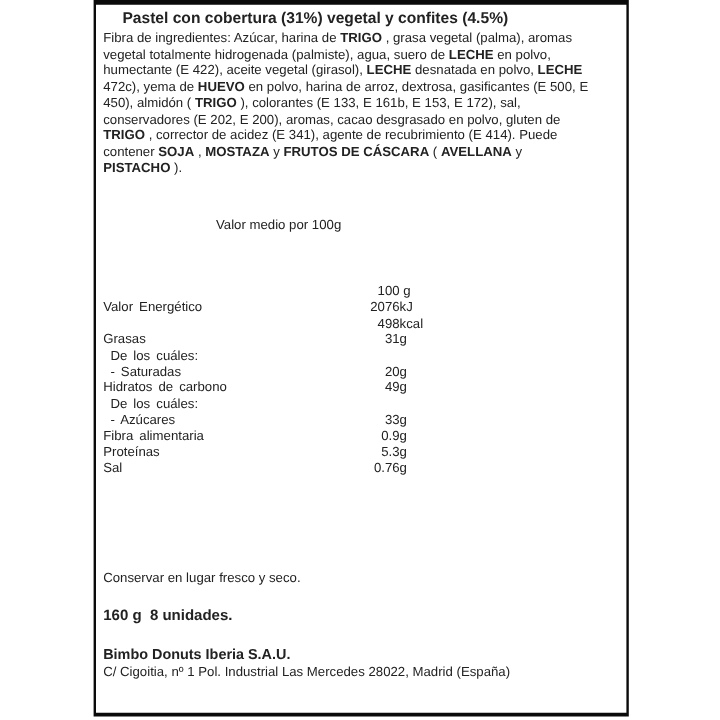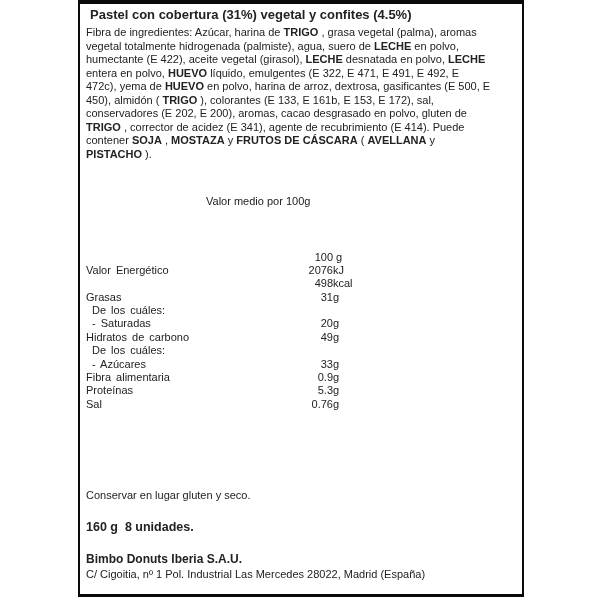--- a/index.html
+++ b/index.html
@@ -21,33 +21,33 @@
     border: solid #0a0a0a;
     border-width: 4px 2px 3px 2px;
     padding: 3px 2px 0 6px;
     overflow: hidden;
     background: #ffffff;
   }
   .title {
     font-size: 13px;
     font-weight: bold;
     line-height: 16px;
-    margin: 0 0 3px 4px;
+    margin: 0 0 3px 16px;
     white-space: pre;
   }
   .ing-line {
     font-size: 11px;
     line-height: 13.5px;
     white-space: pre;
   }
   .ing-line b { font-weight: bold; }
   .valor-medio {
     font-size: 11px;
     line-height: 13.5px;
-    margin: 34px 0 0 120px;
+    margin: 34px 0 0 94px;
   }
   .ntable {
     margin-top: 42px;
     font-size: 11px;
   }
   .nrow {
     position: relative;
     height: 13.4px;
     line-height: 13.4px;
   }
@@ -93,21 +93,20 @@
 </head>
 <body>
 
 <div class="label-box">
   <div class="title">Pastel con cobertura (31%) vegetal y confites (4.5%)</div>
 
   <div id="ingredients">
       <div class="ing-line"><span>Fibra de ingredientes: Azúcar, harina de </span><b>TRIGO</b><span> , grasa vegetal (palma), aromas</span></div>
       <div class="ing-line"><span>vegetal totalmente hidrogenada (palmiste), agua, suero de </span><b>LECHE</b><span> en polvo,</span></div>
       <div class="ing-line"><span>humectante (E 422), aceite vegetal (girasol), </span><b>LECHE</b><span> desnatada en polvo, </span><b>LECHE</b></div>
-      <div class="ing-line"><span>entera en polvo, </span><b>HUEVO</b><span> líquido, emulgentes (E 322, E 471, E 491, E 492, E</span></div>
       <div class="ing-line"><span>472c), yema de </span><b>HUEVO</b><span> en polvo, harina de arroz, dextrosa, gasificantes (E 500, E</span></div>
       <div class="ing-line"><span>450), almidón ( </span><b>TRIGO</b><span> ), colorantes (E 133, E 161b, E 153, E 172), sal,</span></div>
       <div class="ing-line"><span>conservadores (E 202, E 200), aromas, cacao desgrasado en polvo, gluten de</span></div>
       <div class="ing-line"><b>TRIGO</b><span> , corrector de acidez (E 341), agente de recubrimiento (E 414). Puede</span></div>
       <div class="ing-line"><span>contener </span><b>SOJA</b><span> , </span><b>MOSTAZA</b><span> y </span><b>FRUTOS DE CÁSCARA</b><span> ( </span><b>AVELLANA</b><span> y</span></div>
       <div class="ing-line"><b>PISTACHO</b><span> ).</span></div>
     </div>
 
   <div class="valor-medio">Valor medio por 100g</div>
 
@@ -119,19 +118,19 @@
       <div class="nrow sub"><span class="nlabel">De los cuáles:</span></div>
       <div class="nrow sub"><span class="nlabel">- Saturadas</span><span class="nnum">20</span><span class="nunit">g</span></div>
       <div class="nrow"><span class="nlabel">Hidratos de carbono</span><span class="nnum">49</span><span class="nunit">g</span></div>
       <div class="nrow sub"><span class="nlabel">De los cuáles:</span></div>
       <div class="nrow sub"><span class="nlabel">- Azúcares</span><span class="nnum">33</span><span class="nunit">g</span></div>
       <div class="nrow"><span class="nlabel">Fibra alimentaria</span><span class="nnum">0.9</span><span class="nunit">g</span></div>
       <div class="nrow"><span class="nlabel">Proteínas</span><span class="nnum">5.3</span><span class="nunit">g</span></div>
       <div class="nrow"><span class="nlabel">Sal</span><span class="nnum">0.76</span><span class="nunit">g</span></div>
     </div>
 
-  <div class="storage">Conservar en lugar gluten y seco.</div>
+  <div class="storage">Conservar en lugar fresco y seco.</div>
 
   <div class="weight">160 g  8 unidades.</div>
 
   <div class="mfr-name">Bimbo Donuts Iberia S.A.U.</div>
   <div class="mfr-addr">C/ Cigoitia, nº 1 Pol. Industrial Las Mercedes 28022, Madrid (España)</div>
 </div>
 
 </body></html>

